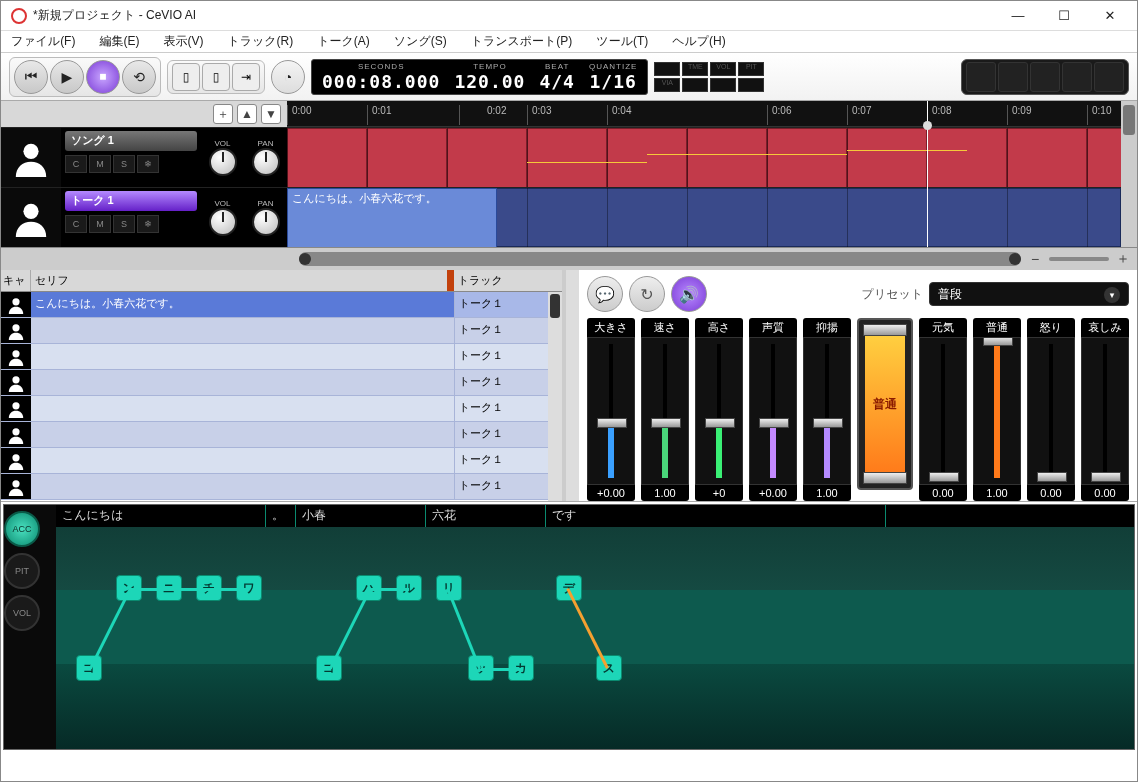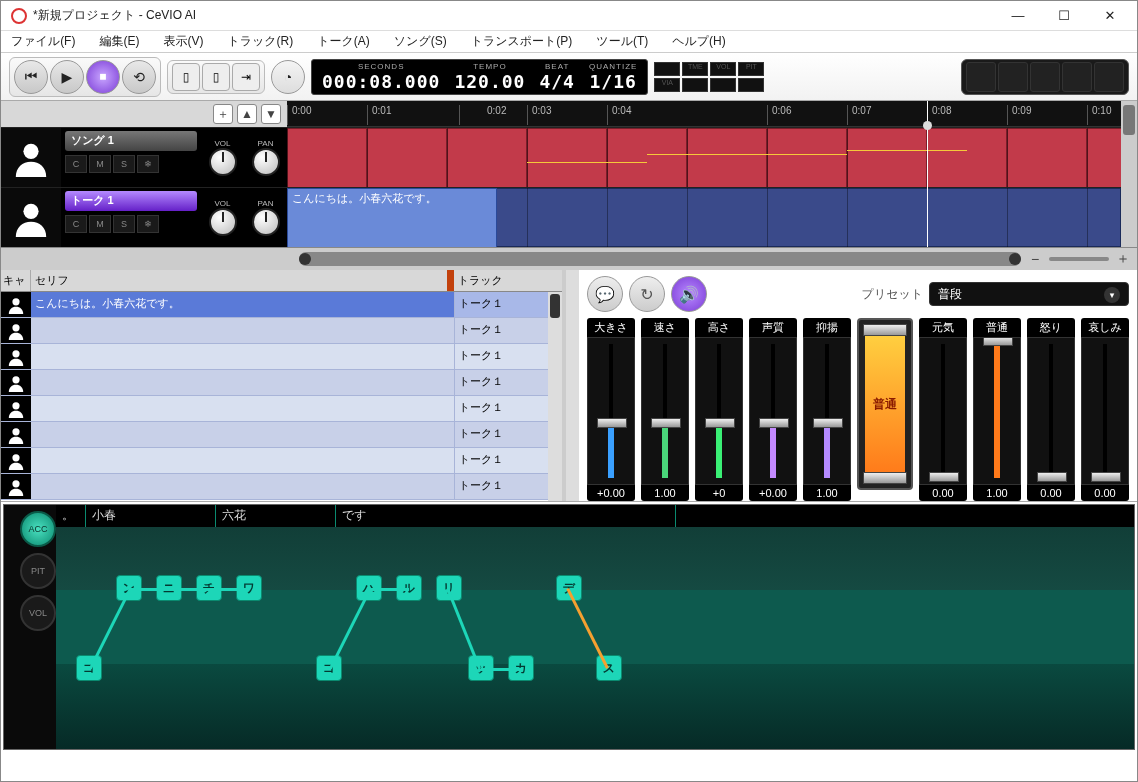--- a/index.html
+++ b/index.html
@@ -99,21 +99,21 @@
 .slider .fill { position:absolute; bottom:6px; width:6px;}
 .slider .handle { position:absolute; width:30px; height:10px; background:linear-gradient(#eee,#999); border:1px solid #444; left:9px;}
 .slider .sv { font-size:11px; color:#fff; background:#000; border-radius:0 0 3px 3px; padding:2px 0;}
 .big-slider { width:56px;}
 .big-slider .track { width:56px; height:172px; background:#222; border:2px solid #555; border-radius:4px; position:relative;}
 .big-slider .bar { position:absolute; left:6px; right:6px; top:14px; bottom:14px; background:linear-gradient(#ffd040,#ff7a1a); border-radius:2px;}
 .big-slider .cap { position:absolute; left:4px; right:4px; height:12px; background:linear-gradient(#eee,#999); border:1px solid #444;}
 .big-slider .lbl { position:absolute; top:50%; left:0; right:0; transform:translateY(-50%); text-align:center; color:#8a1a00; font-size:12px; font-weight:bold;}
 
 .phon { height:246px; background:#111; display:flex; margin:2px; border:1px solid #666;}
-.phon-left { width:52px; background:#0a0a0a; display:flex; flex-direction:column; align-items:flex-end; gap:6px; padding-top:6px;}
+.phon-left { width:52px; background:#0a0a0a; display:flex; flex-direction:column; align-items:flex-start; gap:6px; padding-top:6px;}
 .pbtn { width:36px; height:36px; border-radius:50%; background:#1a1a1a; border:2px solid #333; color:#888; font-size:9px; display:flex; align-items:center; justify-content:center;}
 .pbtn.on { background:radial-gradient(#4ae0c0,#0a8a6f); color:#0a332a; border-color:#0a5a48;}
 .phon-main { flex:1; position:relative; background:linear-gradient(#0e3a34,#0e3a34); overflow:hidden;}
 .phon-main::before {content:"";position:absolute;inset:0;background:linear-gradient(to bottom,#103a34 0%,#154a42 35%,#0d5a4e 35%,#0d5a4e 65%,#0a4a40 65%,#062a26 100%);}
 .words { position:absolute; top:0; height:22px; left:0; right:0; background:#000; display:flex; font-size:12px; color:#ddd;}
 .words .w { border-right:1px solid #0a8a6f; padding:2px 6px;}
 .kana { position:absolute; width:26px; height:26px; background:#1dd6b8; color:#033a32; font-size:12px; font-weight:bold; border-radius:4px; display:flex; align-items:center; justify-content:center; border:1px solid #0a8a6f;}
 .link { position:absolute; background:#1dd6b8; height:3px;}
 .link.or { background:#f5a030;}
 
@@ -536,20 +536,21 @@
 </div>
 
 <div class="phon">
   <div class="phon-left" id="phontabs">
       <div class="pbtn on">ACC</div>
       <div class="pbtn">PIT</div>
       <div class="pbtn">VOL</div>
     </div>
   <div class="phon-main" id="phonmain">
     <div class="words" id="words">
+        <div class="w" style="width: 210px;">こんにちは</div>
         <div class="w" style="width: 30px;">。</div>
         <div class="w" style="width: 130px;">小春</div>
         <div class="w" style="width: 120px;">六花</div>
         <div class="w" style="width: 340px;">です</div>
       </div>
   <div class="kana" style="left: 20px; top: 150px;">コ</div>
       <div class="kana" style="left: 60px; top: 70px;">ン</div>
       <div class="kana" style="left: 100px; top: 70px;">ニ</div>
       <div class="kana" style="left: 140px; top: 70px;">チ</div>
       <div class="kana" style="left: 180px; top: 70px;">ワ</div>

